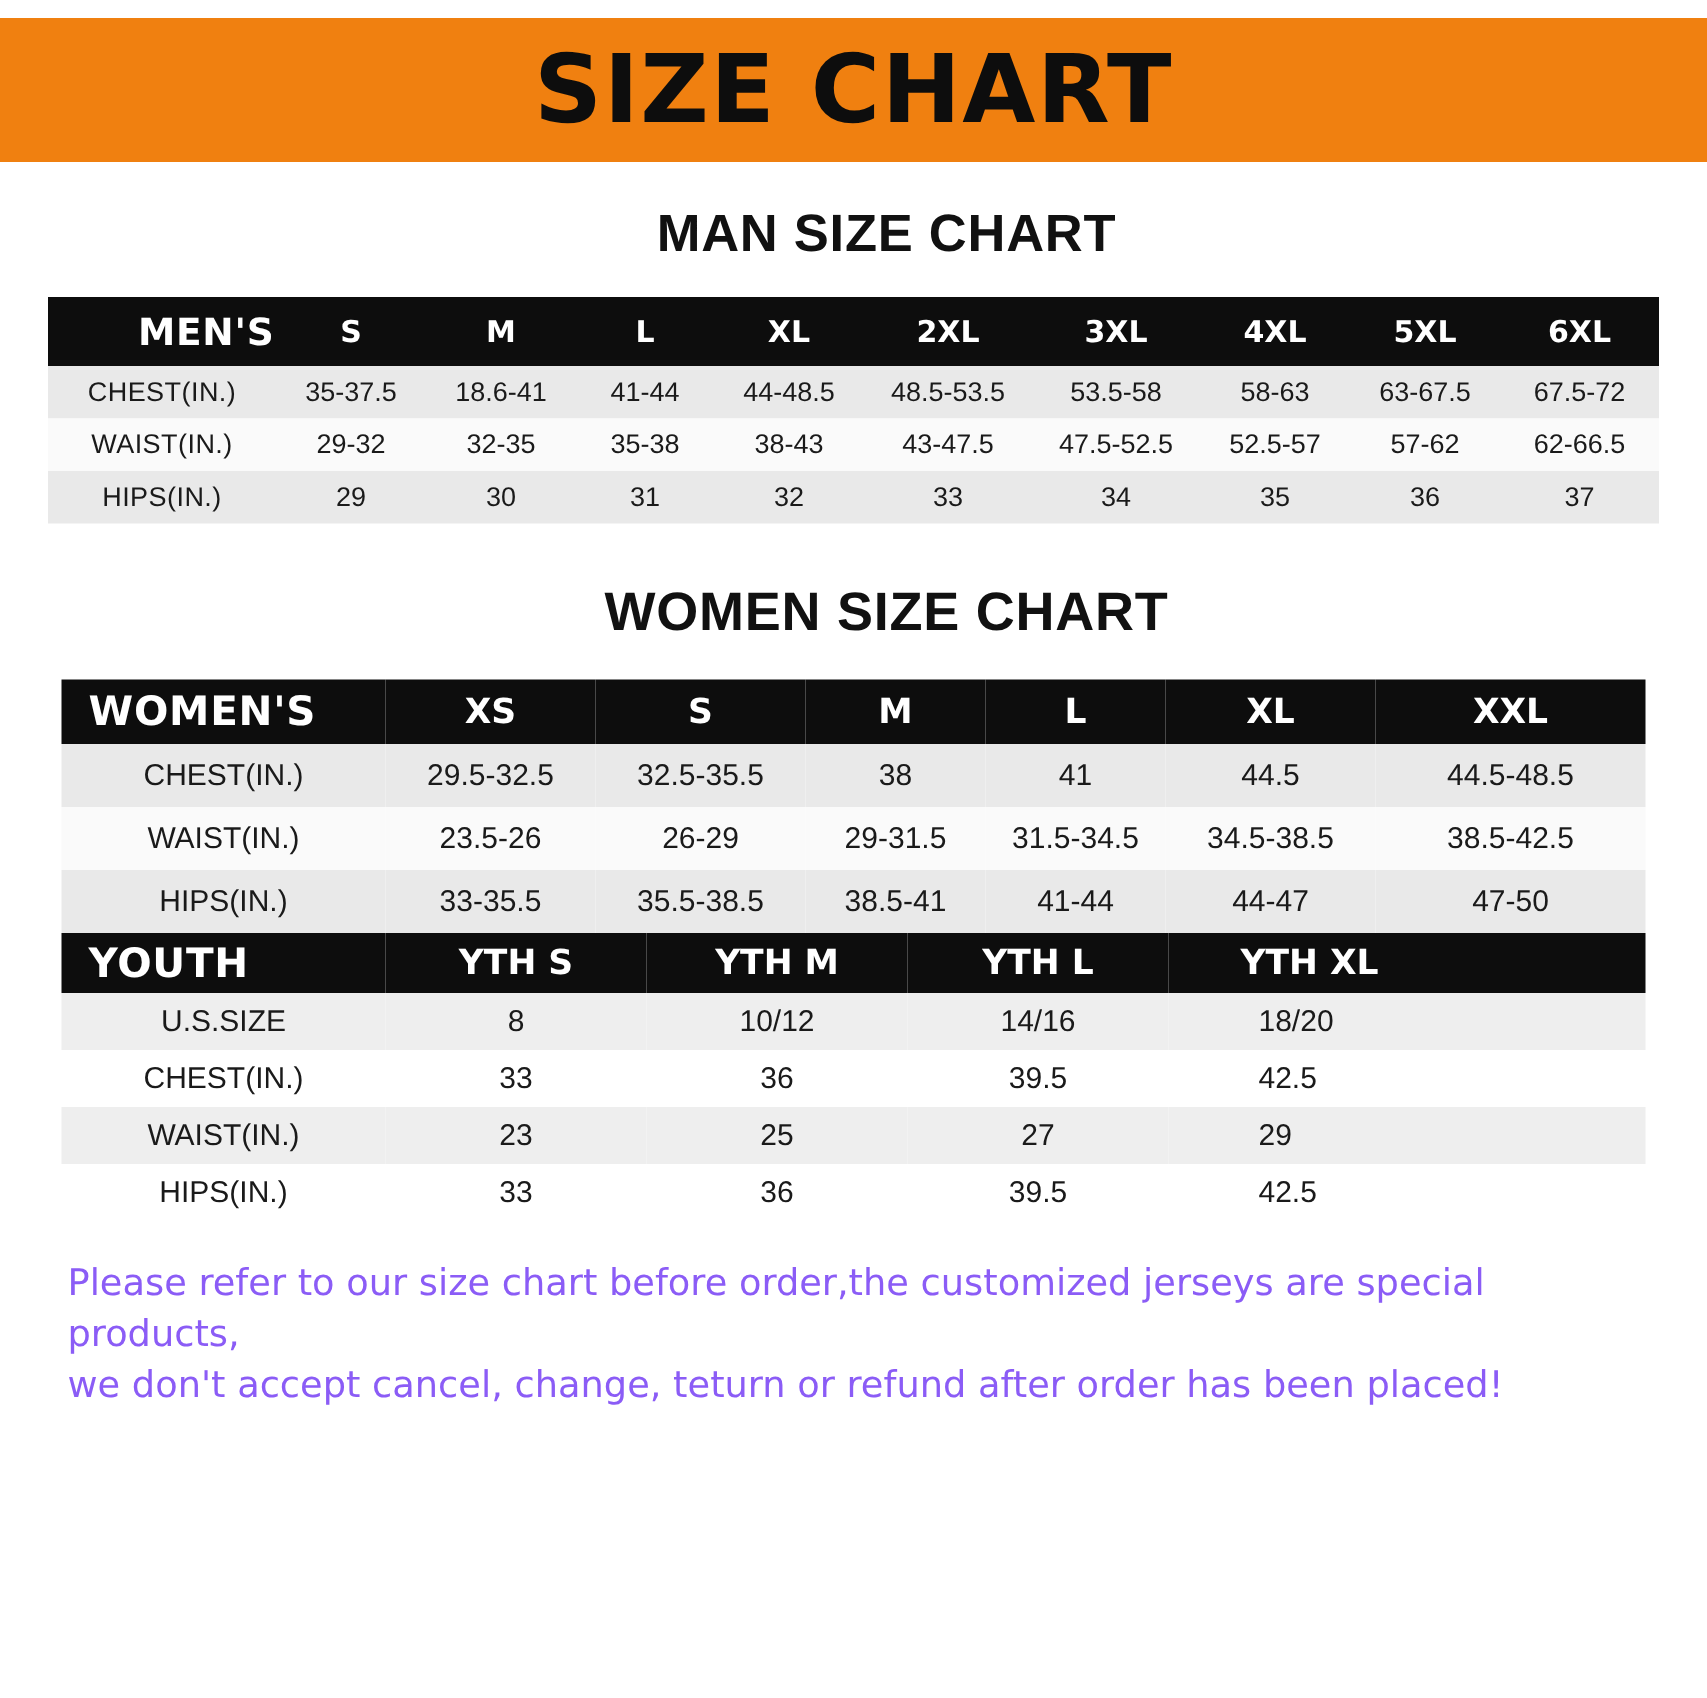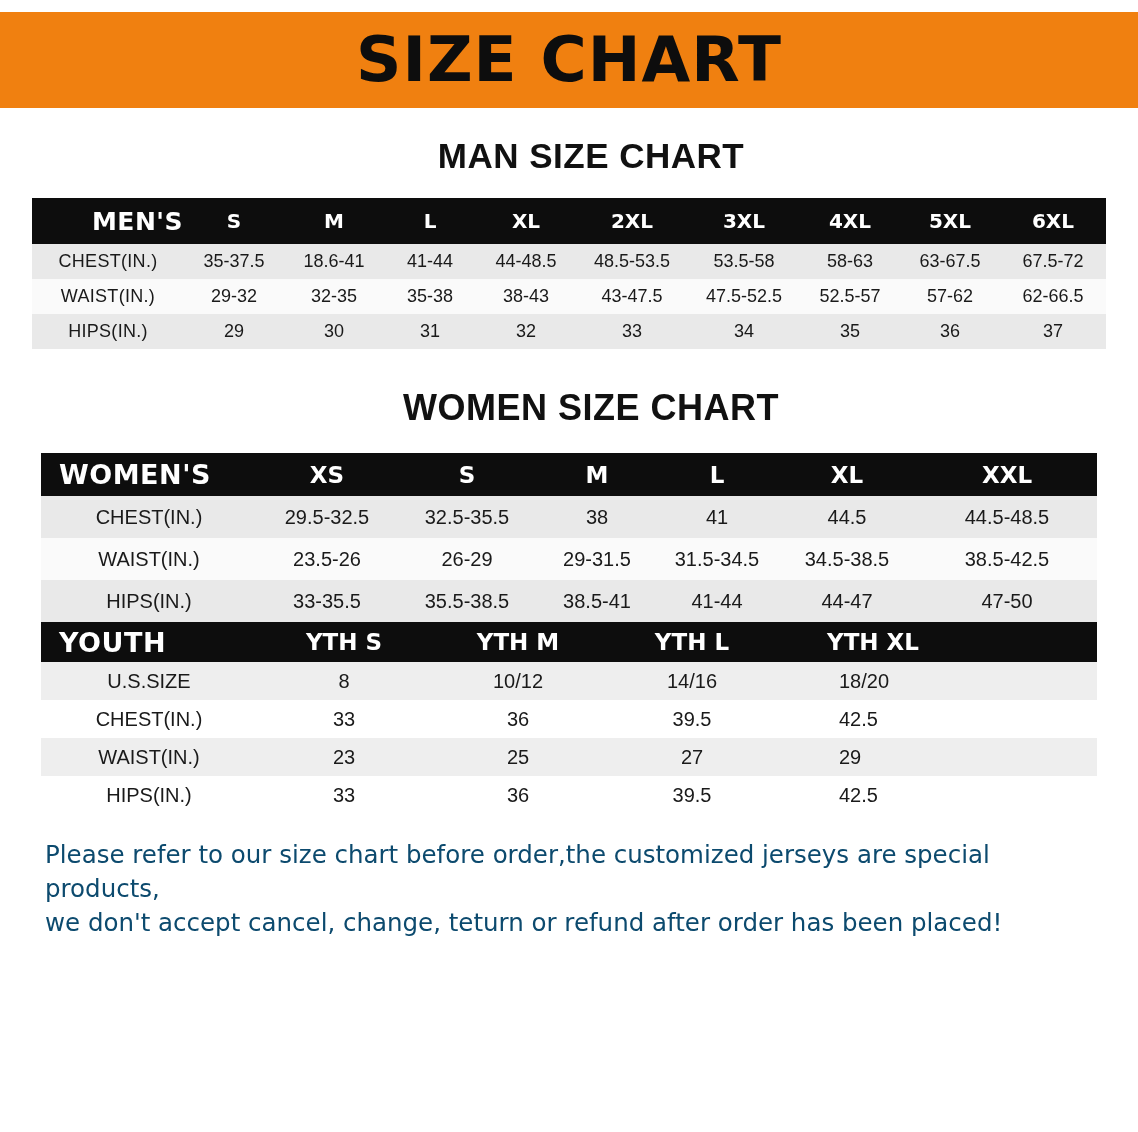--- a/index.html
+++ b/index.html
@@ -115,21 +115,21 @@
   .youth tbody tr { height: 38px; }
   .youth tbody td { font-size: 20px; }
   .youth tbody td.rowhead { font-size: 20px; }
   .youth tbody tr:nth-child(odd)  td { background: #eeeeee; }
   .youth tbody tr:nth-child(even) td { background: #ffffff; }
 
   
   .note {
     margin: 24px auto 0 auto;
     width: 1056px;
-    color: #0c4a6e;
+    color: #8b5cf6;
     font-family: "DejaVu Sans", sans-serif;
     font-size: 24.5px;
     line-height: 1.38;
     text-align: left;
     padding-left: 4px;
     padding-bottom: 18px;
   }
   .note .line { display: block; }
 </style>
 </head>

